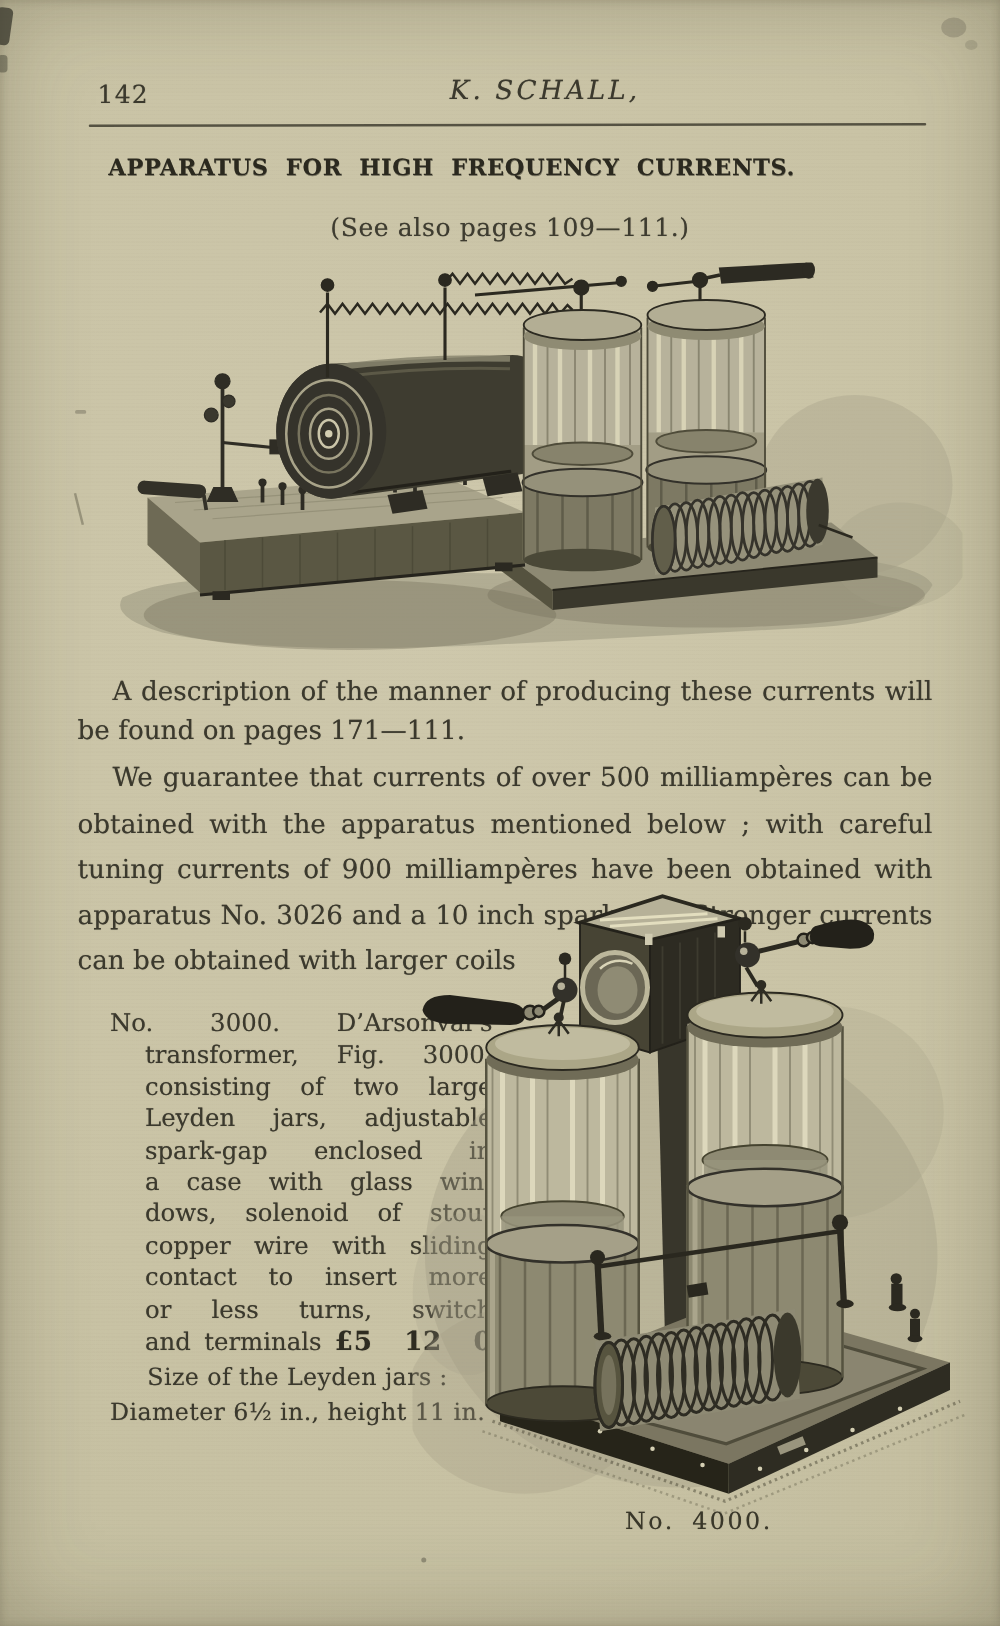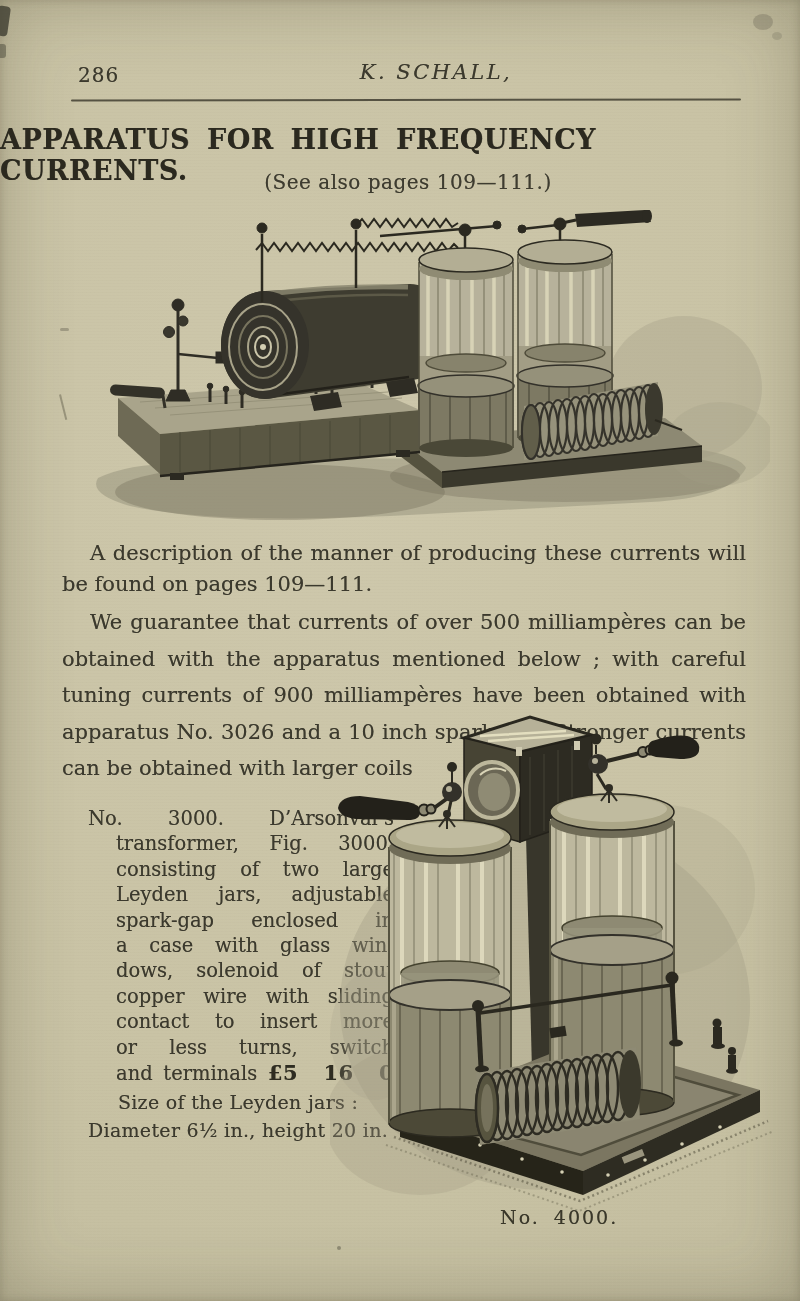--- a/index.html
+++ b/index.html
@@ -16,22 +16,22 @@
     background: repeating-linear-gradient(0deg, rgba(90,84,60,.03) 0 1px, transparent 1px 3px),
                 repeating-linear-gradient(90deg, rgba(255,250,225,.03) 0 1px, transparent 1px 4px); }
   .txt { text-shadow: 0 0 .6px rgba(59,57,45,.55); }
 
   .pagenum { position:absolute; left:78px; top:63px; font-size:20px; letter-spacing:1px; }
   .running-head { position:absolute; left:0; top:60px; width:792px; text-align:center;
     font-style:italic; font-size:21px; letter-spacing:2.5px;margin-left:40px; }
   .head-rule { position:absolute; left:71px; top:99px; width:670px; height:2px;
     background:rgba(52,50,38,.78); border-radius:2px; transform:rotate(-.1deg); }
 
-  .title { position:absolute; left:0; top:124px; width:636px; text-align:left;
-    font-weight:bold; font-size:27px; letter-spacing:.5px; word-spacing:7px; color:#2b291f;
+  .title { position:absolute; left:0; top:124px; width:636px; text-align:right;
+    font-weight:bold; font-size:18px; letter-spacing:.5px; word-spacing:7px; color:#2b291f;
     text-shadow:.3px .4px .5px rgba(43,41,31,.5); }
   .subtitle { position:absolute; left:8px; top:170px; width:800px; text-align:center;
     font-size:20px; letter-spacing:.5px; color:#3e3c30; }
 
   .para { position:absolute; left:62px; width:684px; text-align:justify;
     font-size:21px; text-indent:28px; }
   .p1 { top:538px; line-height:31px; }
   .p2 { top:604px; line-height:36.6px; }
 
   .item { position:absolute; left:88px; top:806px; width:306px;
@@ -67,21 +67,21 @@
   <div class="grain"></div>
 
   <div class="speck sp1"></div>
   <div class="speck sp2"></div>
   <div class="speck sp3"></div>
   <div class="speck sp4"></div>
   <div class="speck sp5"></div>
   <div class="speck mark1"></div>
   <div class="speck mark2"></div>
 
-  <div class="pagenum txt">286</div>
+  <div class="pagenum txt">142</div>
   <div class="running-head txt">K. SCHALL,</div>
   <div class="head-rule"></div>
 
   <h1 class="title">APPARATUS FOR HIGH FREQUENCY CURRENTS.</h1>
   <div class="subtitle txt">(See also pages 109—111.)</div>
 
   <figure class="fig fig1" role="img" aria-label="Engraving: induction coil with spark regulator on wooden base, two Leyden jars and solenoid on a second base, joined by zig-zag wires">
     <svg viewBox="0 0 700 334" xmlns="http://www.w3.org/2000/svg">
 
       <g>
@@ -227,38 +227,38 @@
           <ellipse cx="569" cy="203" rx="9" ry="26"></ellipse>
             <ellipse cx="578" cy="201" rx="9" ry="26"></ellipse>
         </g>
         <ellipse cx="461" cy="222" rx="9" ry="27" fill="#615e4a" stroke="#33312a" stroke-width="2"></ellipse>
         <ellipse cx="584" cy="199" rx="9" ry="26" fill="#3b392e"></ellipse>
         <line x1="585" y1="210" x2="612" y2="220" stroke="#2b2920" stroke-width="2"></line>
       </g>
     </svg>
   </figure>
 
-  <p class="para p1 txt">A description of the manner of producing these currents will be found on pages 109—111.</p>
+  <p class="para p1 txt">A description of the manner of producing these currents will be found on pages 171—111.</p>
   <p class="para p2 txt">We guarantee that currents of over 500 milliampères can be obtained with the apparatus mentioned below ; with careful tuning currents of 900 milliampères have been obtained with apparatus No. 3026 and a 10 inch spark coil. Stronger currents can be obtained with larger coils</p>
 
   <div class="item txt"><span>No. 3000.  D’Arsonval’s
 transformer, Fig. 3000,
 consisting of two large
 Leyden jars, adjustable
 spark-gap enclosed in
 a case with glass win-
 dows, solenoid of stout
 copper wire with sliding
 contact to insert more
 or less turns, switch
-and terminals</span> <b class="price">£5 16 0</b></div>
+and terminals</span> <b class="price">£5 12 0</b></div>
 
   <div class="size-note txt">
     <div>Size of the Leyden jars :</div>
-    <div>Diameter 6½ in., height 20 in.</div>
+    <div>Diameter 6½ in., height 11 in.</div>
   </div>
 
   <figure class="fig fig2" role="img" aria-label="Engraving: No. 3000, D’Arsonval’s transformer — two large Leyden jars, spark-gap case with glass windows, solenoid with sliding contact, switch and terminals">
     <svg viewBox="0 0 470 510" xmlns="http://www.w3.org/2000/svg">
       <g>
         <ellipse cx="215" cy="300" rx="205" ry="185" fill="#a29d85" opacity=".38"></ellipse>
         <ellipse cx="335" cy="185" rx="90" ry="85" fill="#a29d85" opacity=".24"></ellipse>
         <ellipse cx="90" cy="415" rx="95" ry="75" fill="#a29d85" opacity=".3"></ellipse>
         <ellipse cx="45" cy="330" rx="45" ry="65" fill="#a29d85" opacity=".2"></ellipse>
       </g>

